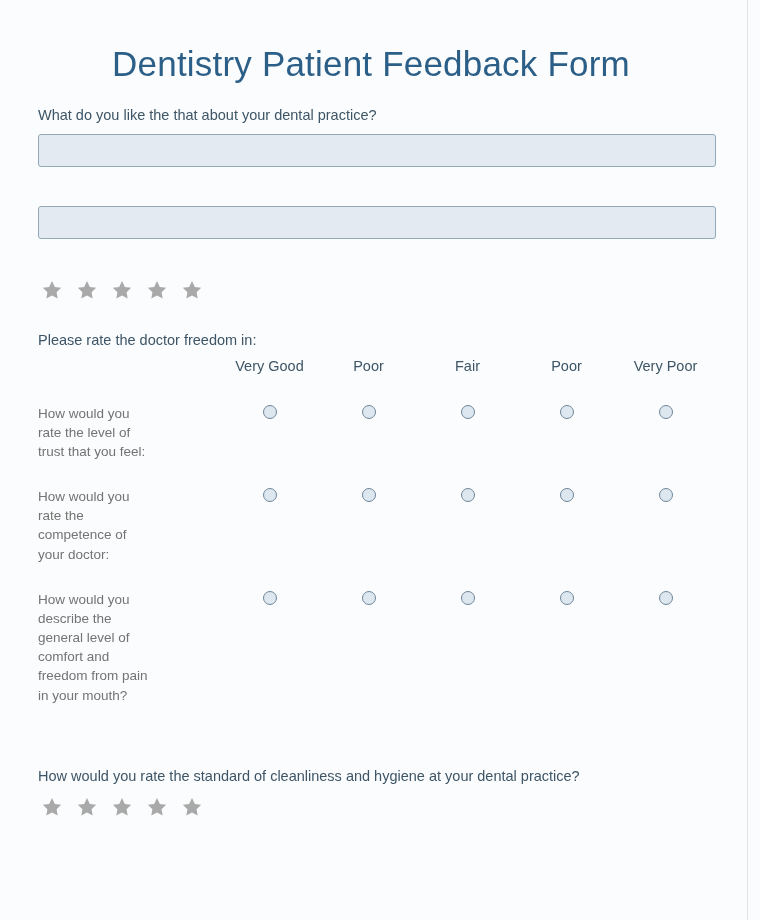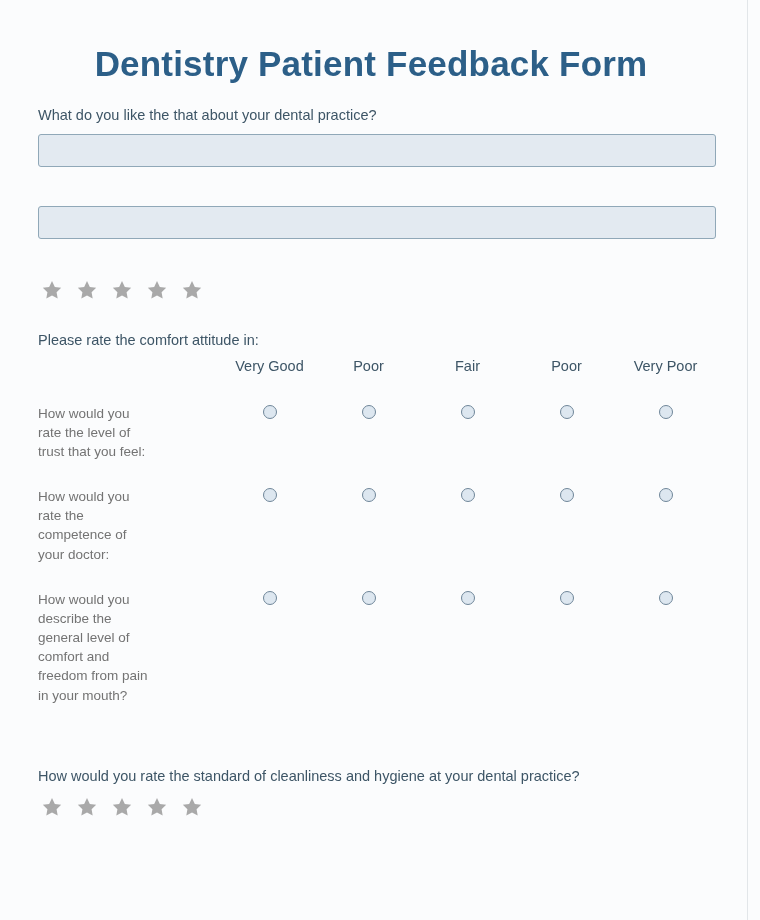--- a/index.html
+++ b/index.html
@@ -36,21 +36,21 @@
     box-sizing: border-box;
     width: 748px;
   }
 
   
   .form-title {
     margin: 0;
     padding-top: 44px;
     text-align: center;
     font-size: 35px;
-    font-weight: 700;
+    font-weight: 400;
     letter-spacing: 0.2px;
     color: #2c5f88;
     white-space: nowrap;
   }
 
   
   .question-label {
     font-size: 14.5px;
     color: #3d5566;
     line-height: 1.3;
@@ -184,21 +184,21 @@
             <svg viewBox="0 0 24 24" width="22" height="22">
               <path fill="#a9a9a9" d="M12 2.2 15.1 8.6 22 9.6 17 14.5 18.2 21.4 12 18.1 5.8 21.4 7 14.5 2 9.6 8.9 8.6Z"></path>
             </svg>
           </span>
         </div>
     </div>
 
     <div class="spacer-md"></div>
 
     <div>
-      <div class="question-label">Please rate the comfort attitude in:</div>
+      <div class="question-label">Please rate the doctor freedom in:</div>
 
       <table class="matrix">
         <colgroup>
           <col class="label-col">
           <col class="opt-col">
             <col class="opt-col">
             <col class="opt-col">
           <col class="opt-col">
             <col class="opt-col">
         </colgroup>

